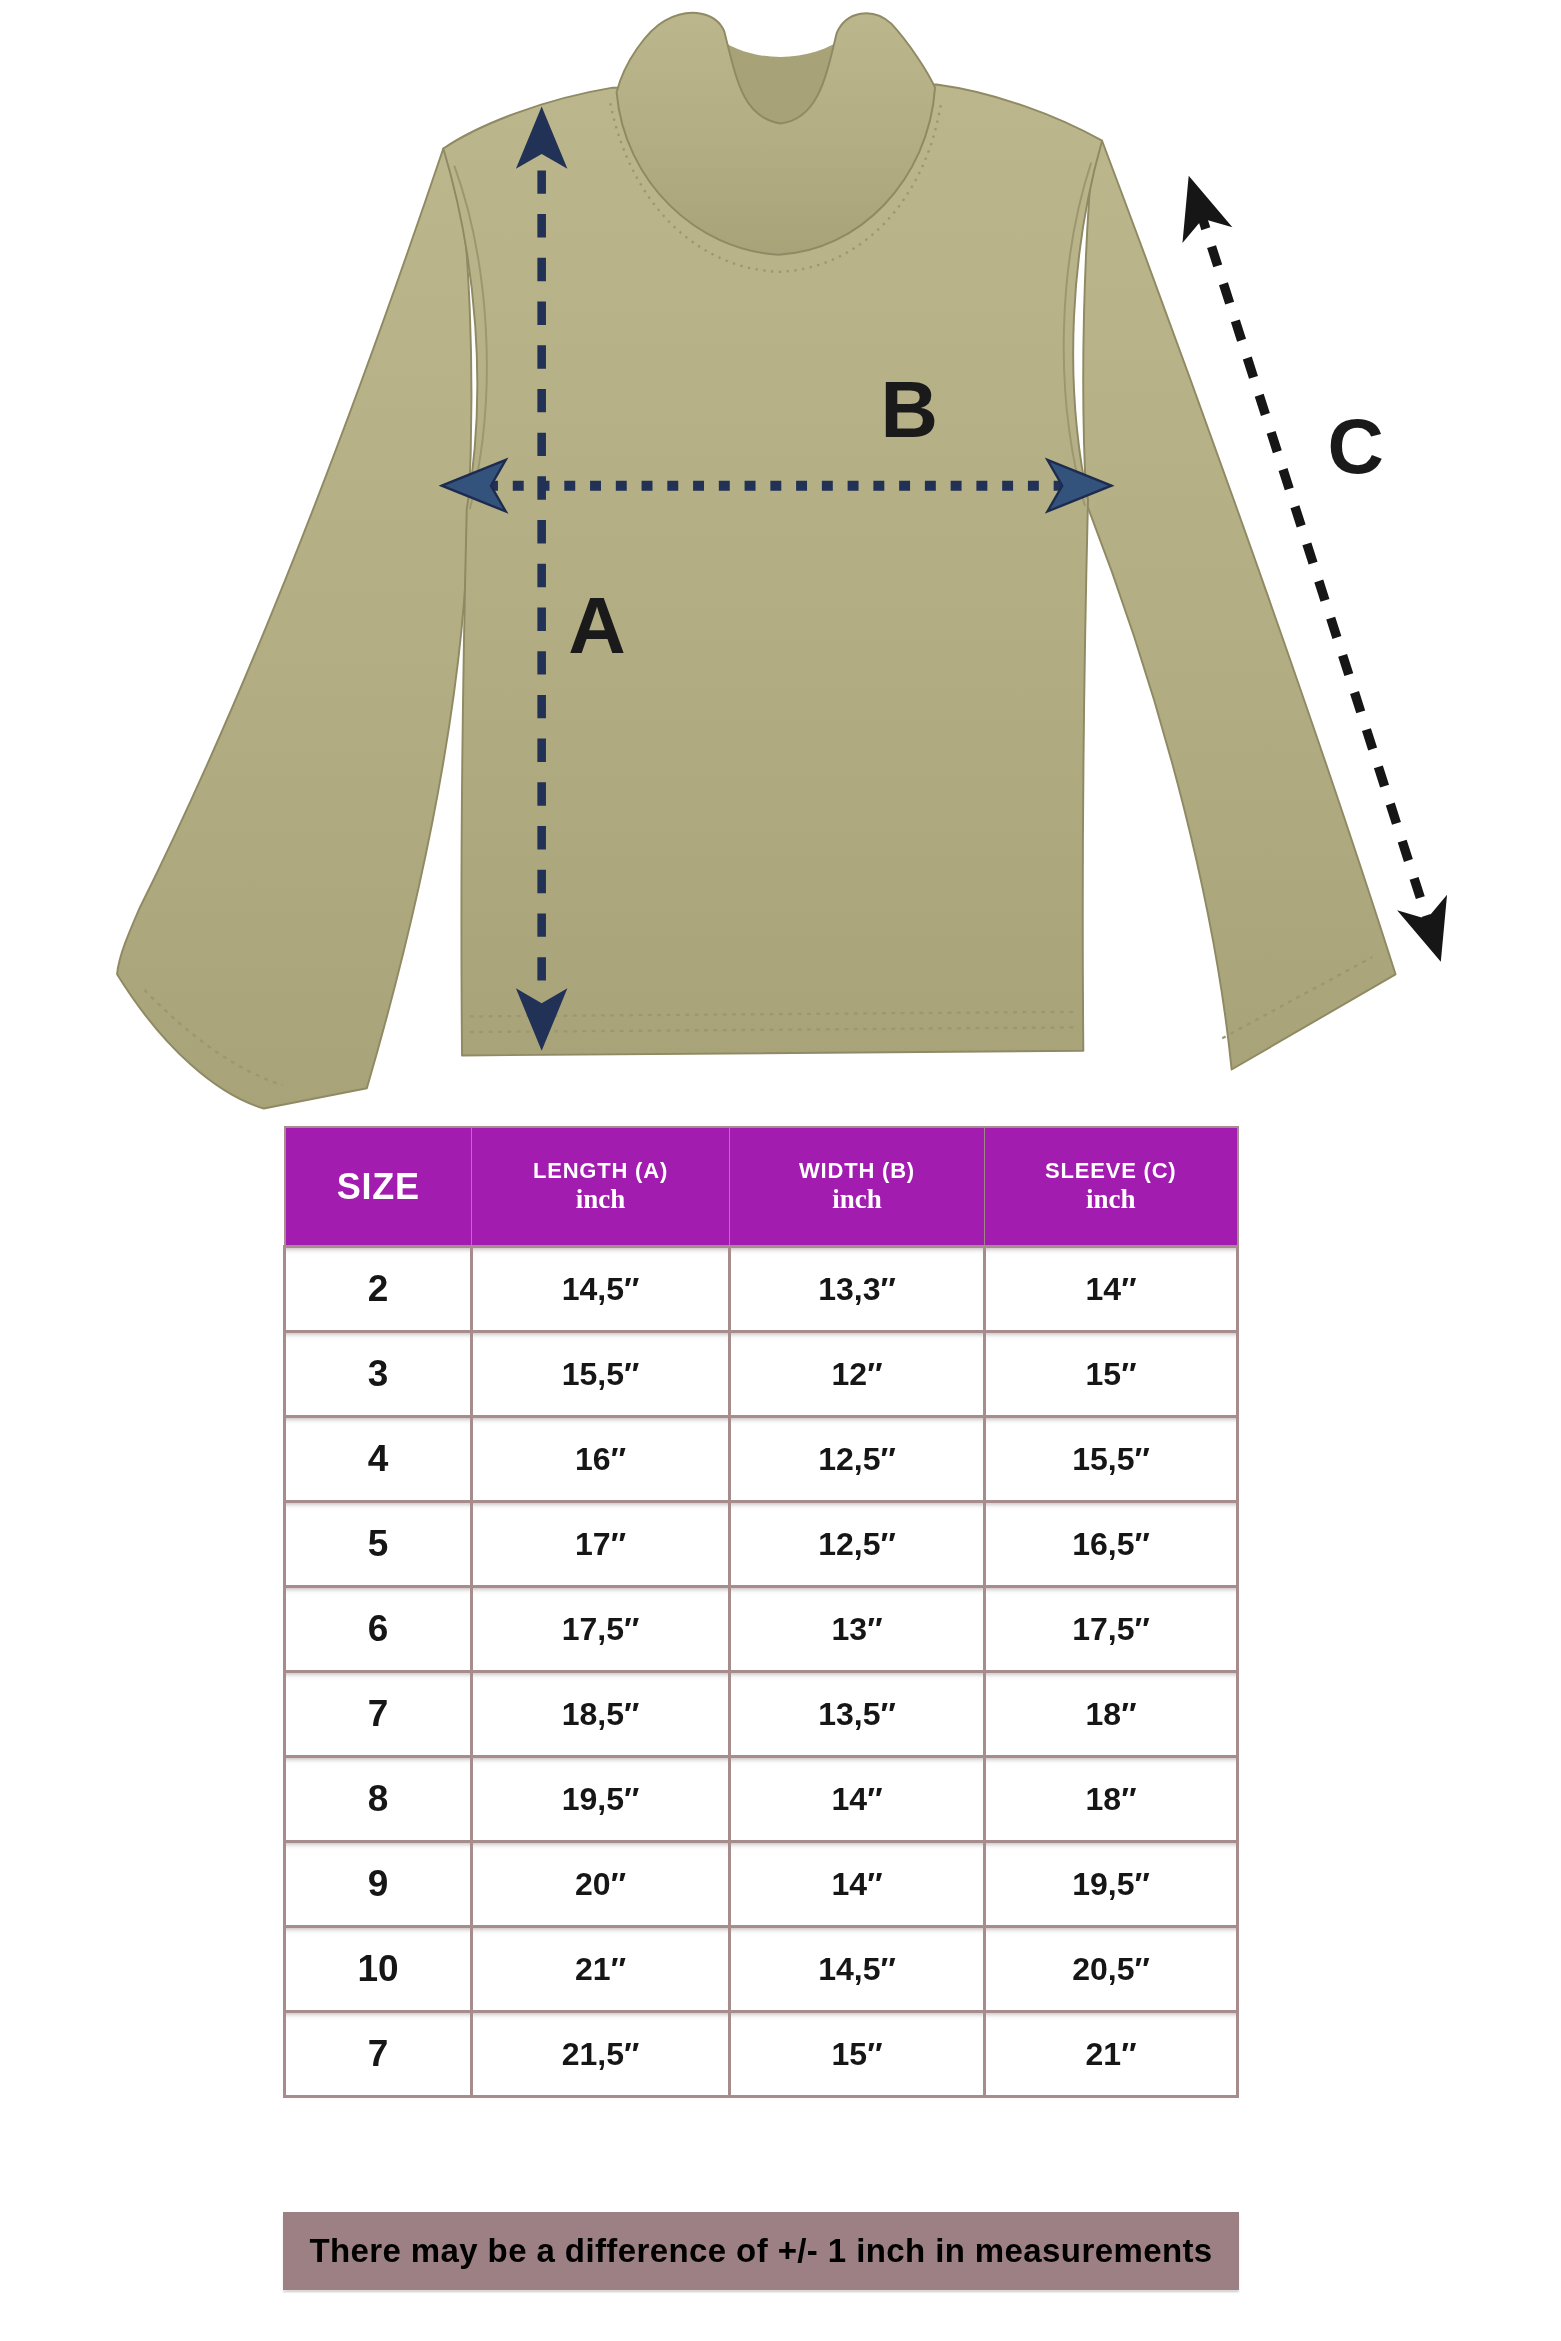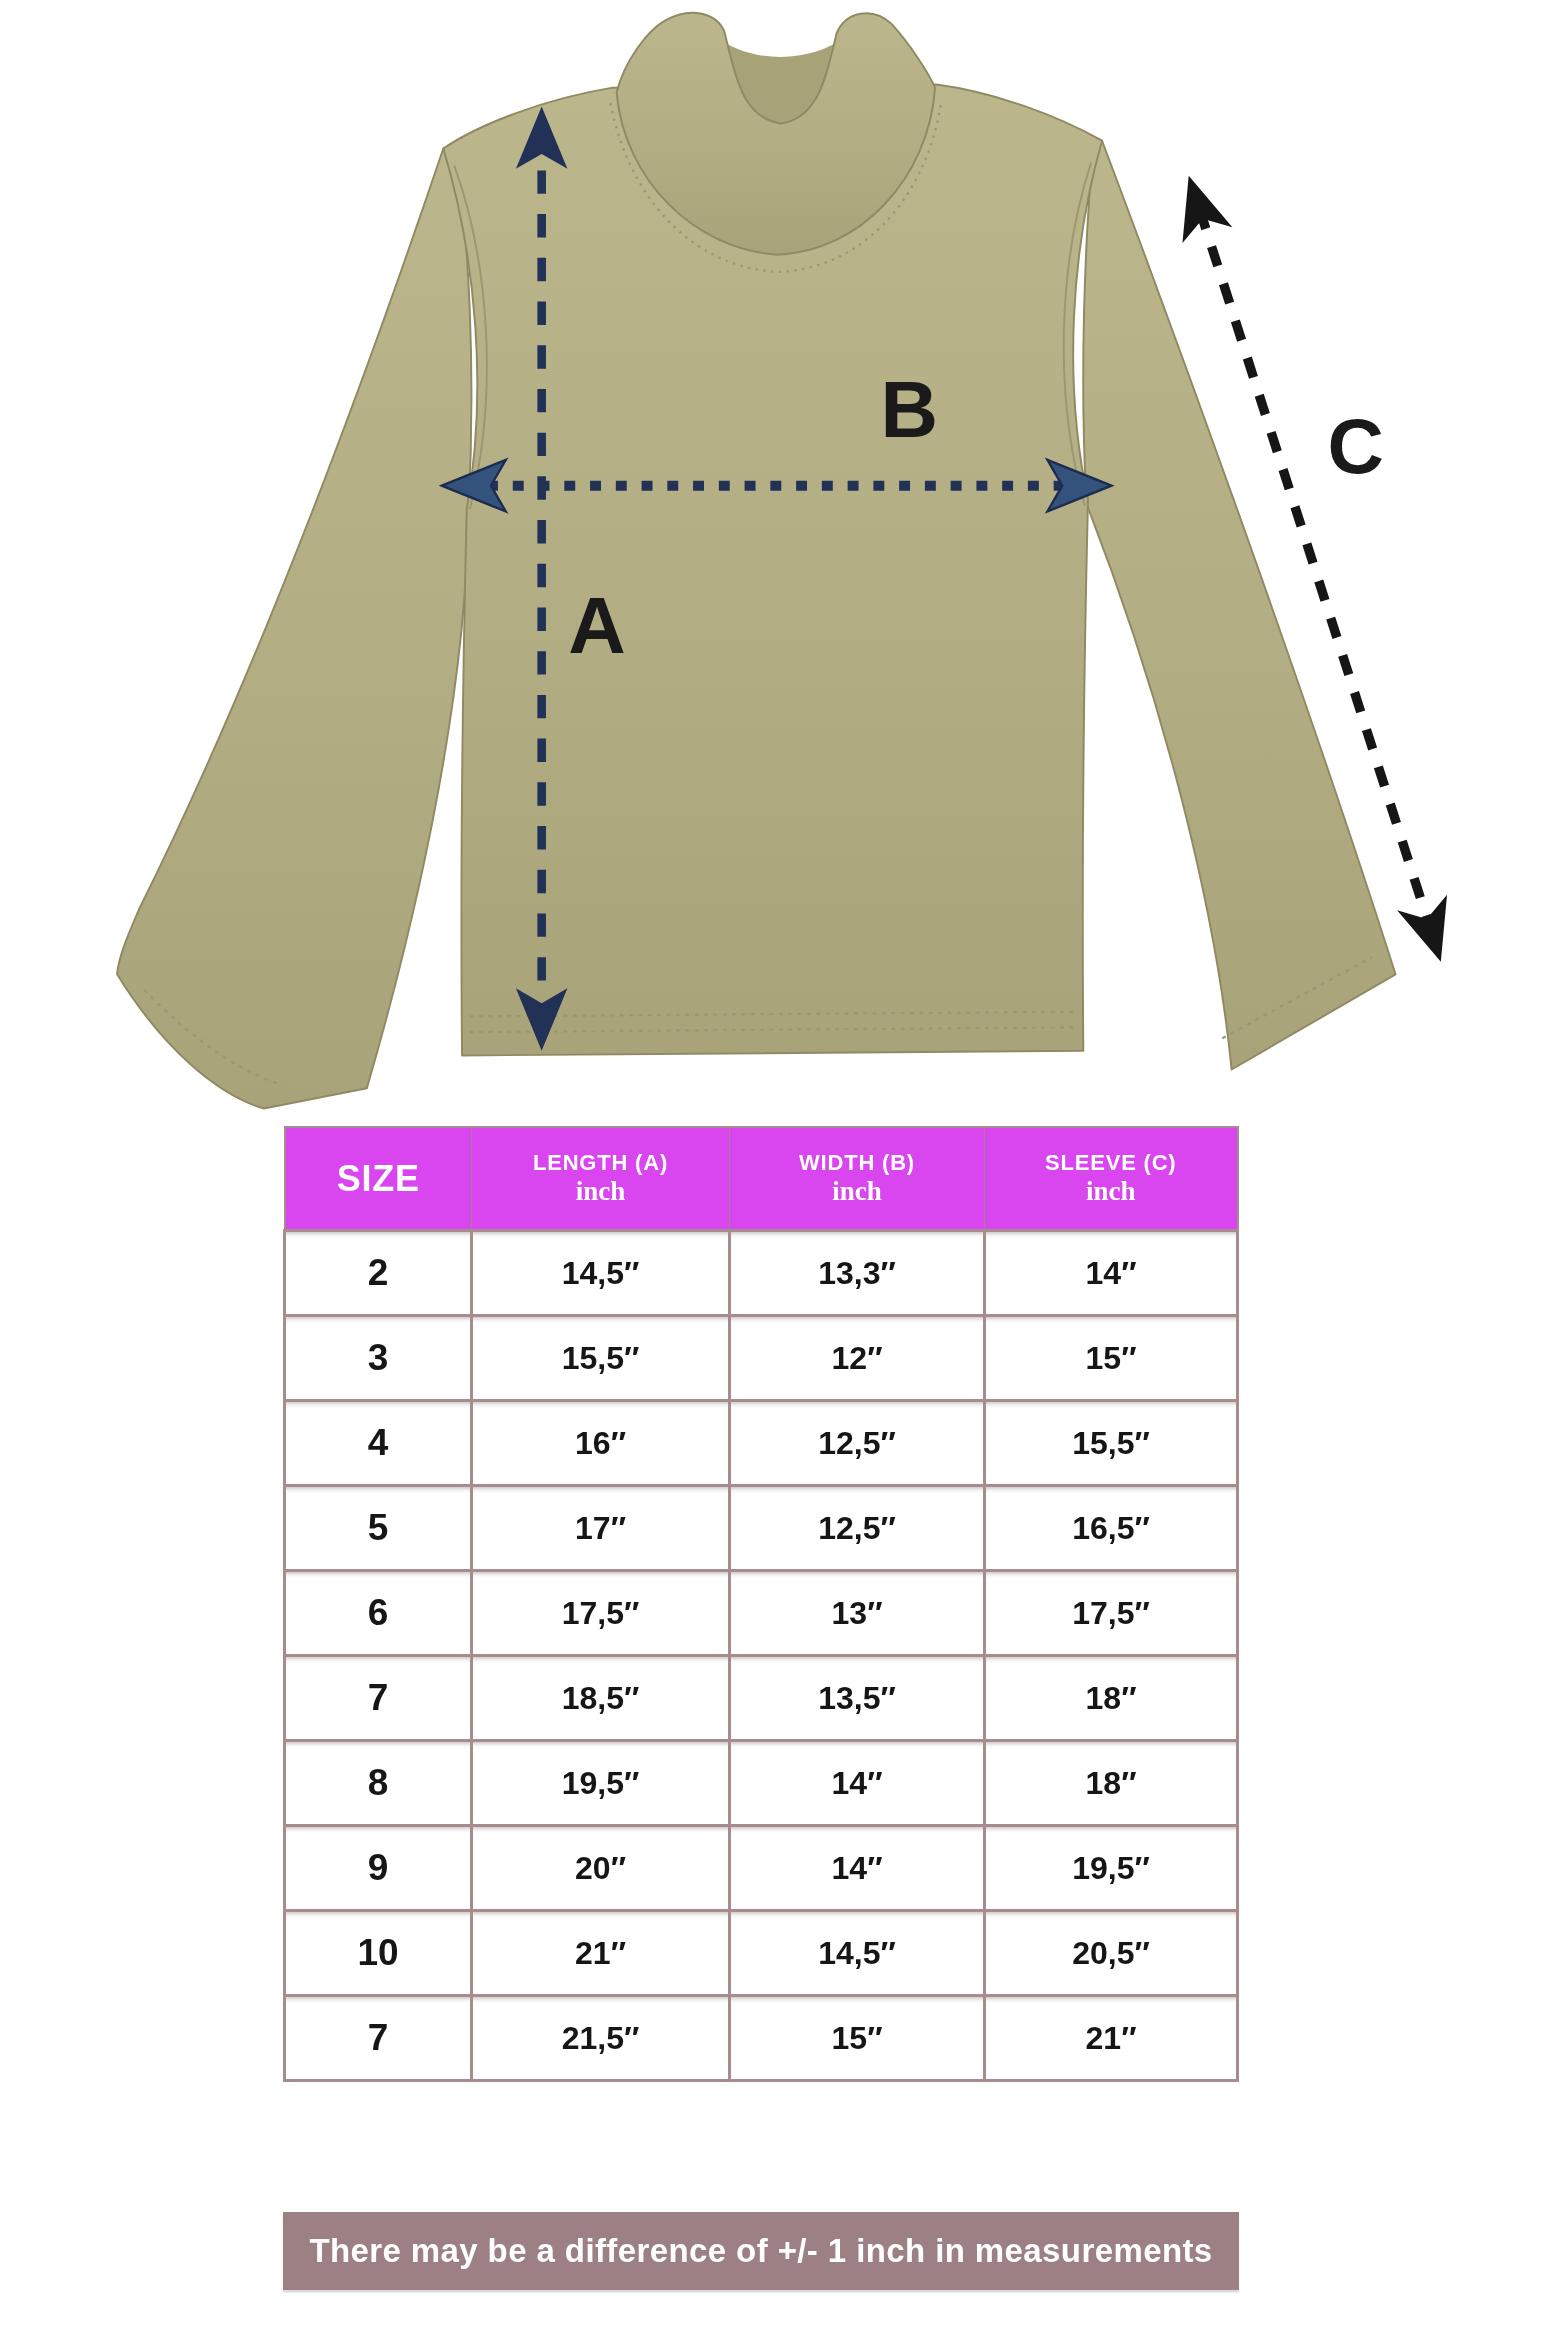--- a/index.html
+++ b/index.html
@@ -25,27 +25,27 @@
     position:absolute;
     left:283px;
     top:1126px;
     border-collapse:collapse;
     table-layout:fixed;
     background:#ffffff;
     border:2.3px solid #a78c8e;
   }
   .size-table th{
     height:101px;
-    background:#d946ef;
+    background:#a21caf;
     color:#ffffff;
     font-weight:bold;
     text-align:center;
     vertical-align:middle;
     border:0.8px solid #a28588;
-    padding:0;
+    padding:8px;
   }
   .size-table th .h-label{
     display:block;
     font-size:22px;
     letter-spacing:0.8px;
     line-height:1.15;
   }
   .size-table th .h-unit{
     display:block;
     font-size:27px;
@@ -70,21 +70,21 @@
   .size-table td.size-cell{
     font-size:37px;
   }
   .note-banner{
     position:absolute;
     left:283px;
     top:2212px;
     width:956px;
     height:78px;
     background:#9c8083;
-    color:#ffffff;
+    color:#000000;
     font-weight:bold;
     font-size:33px;
     display:flex;
     align-items:center;
     justify-content:center;
     box-shadow:0 3.1px 1.6px rgba(0,0,0,0.15);
     letter-spacing:0.4px;
     white-space:nowrap;
     text-align:center;
   }

